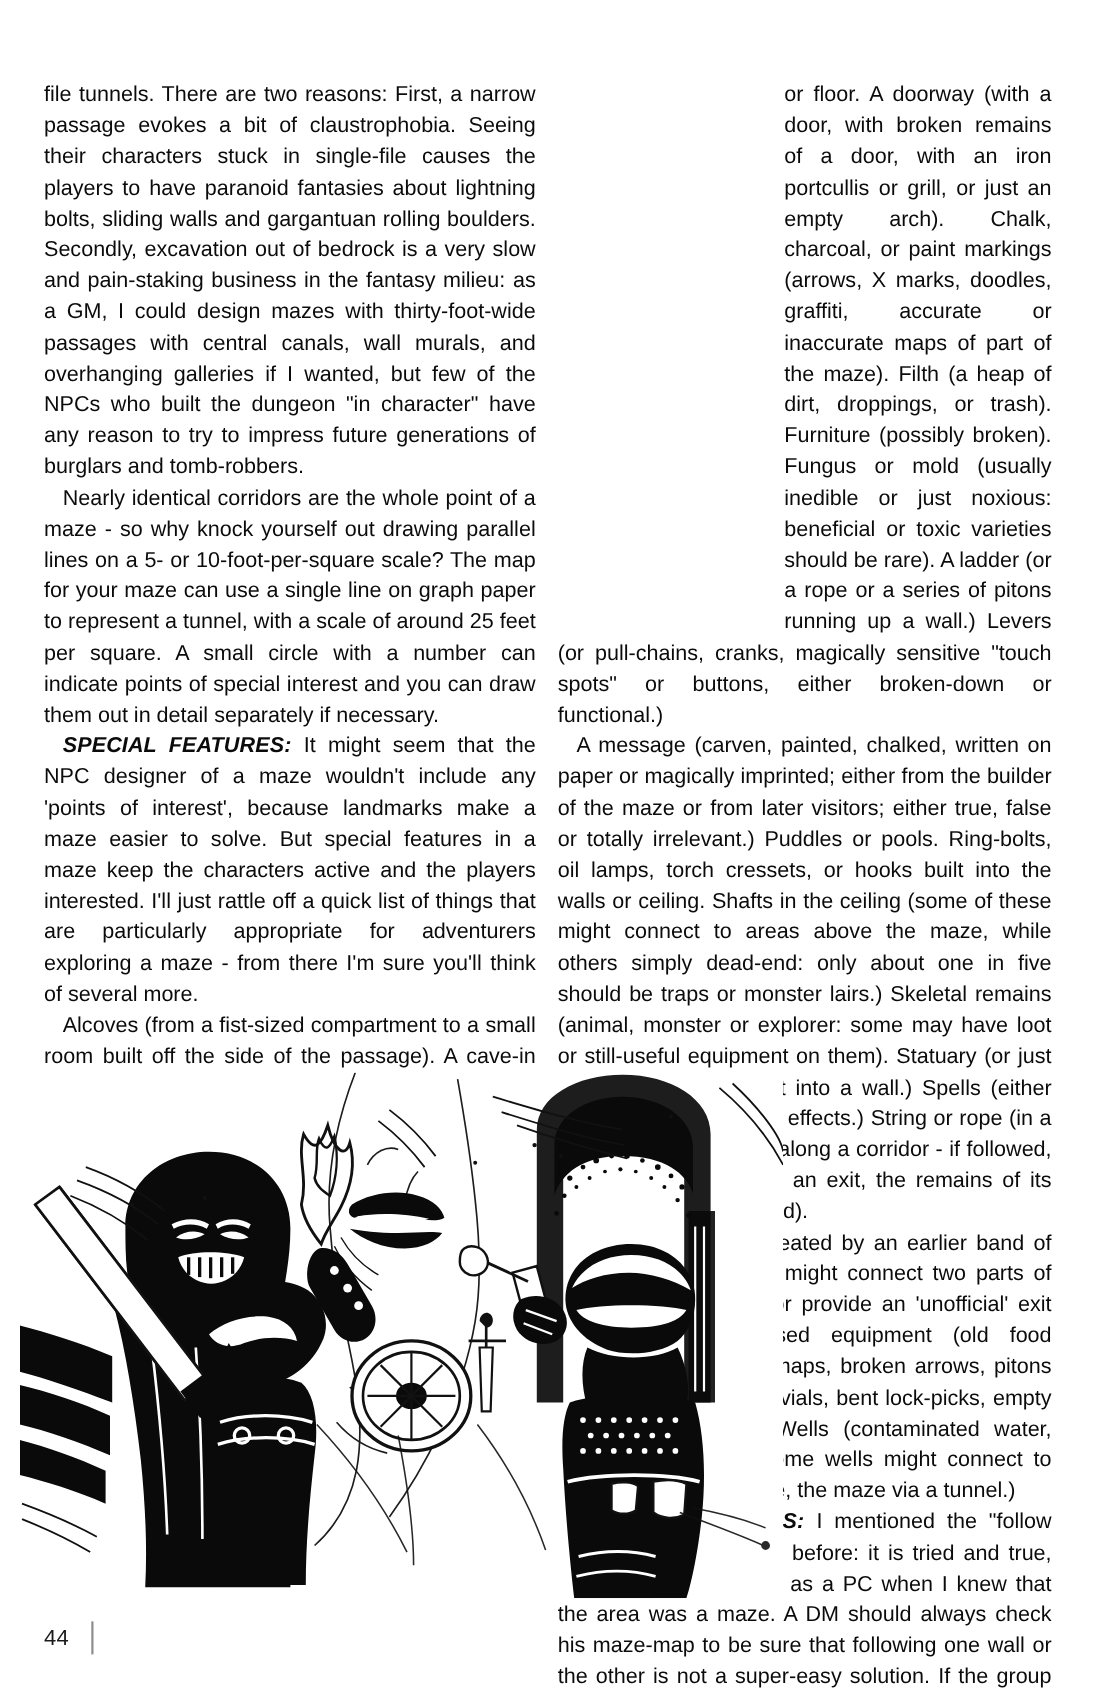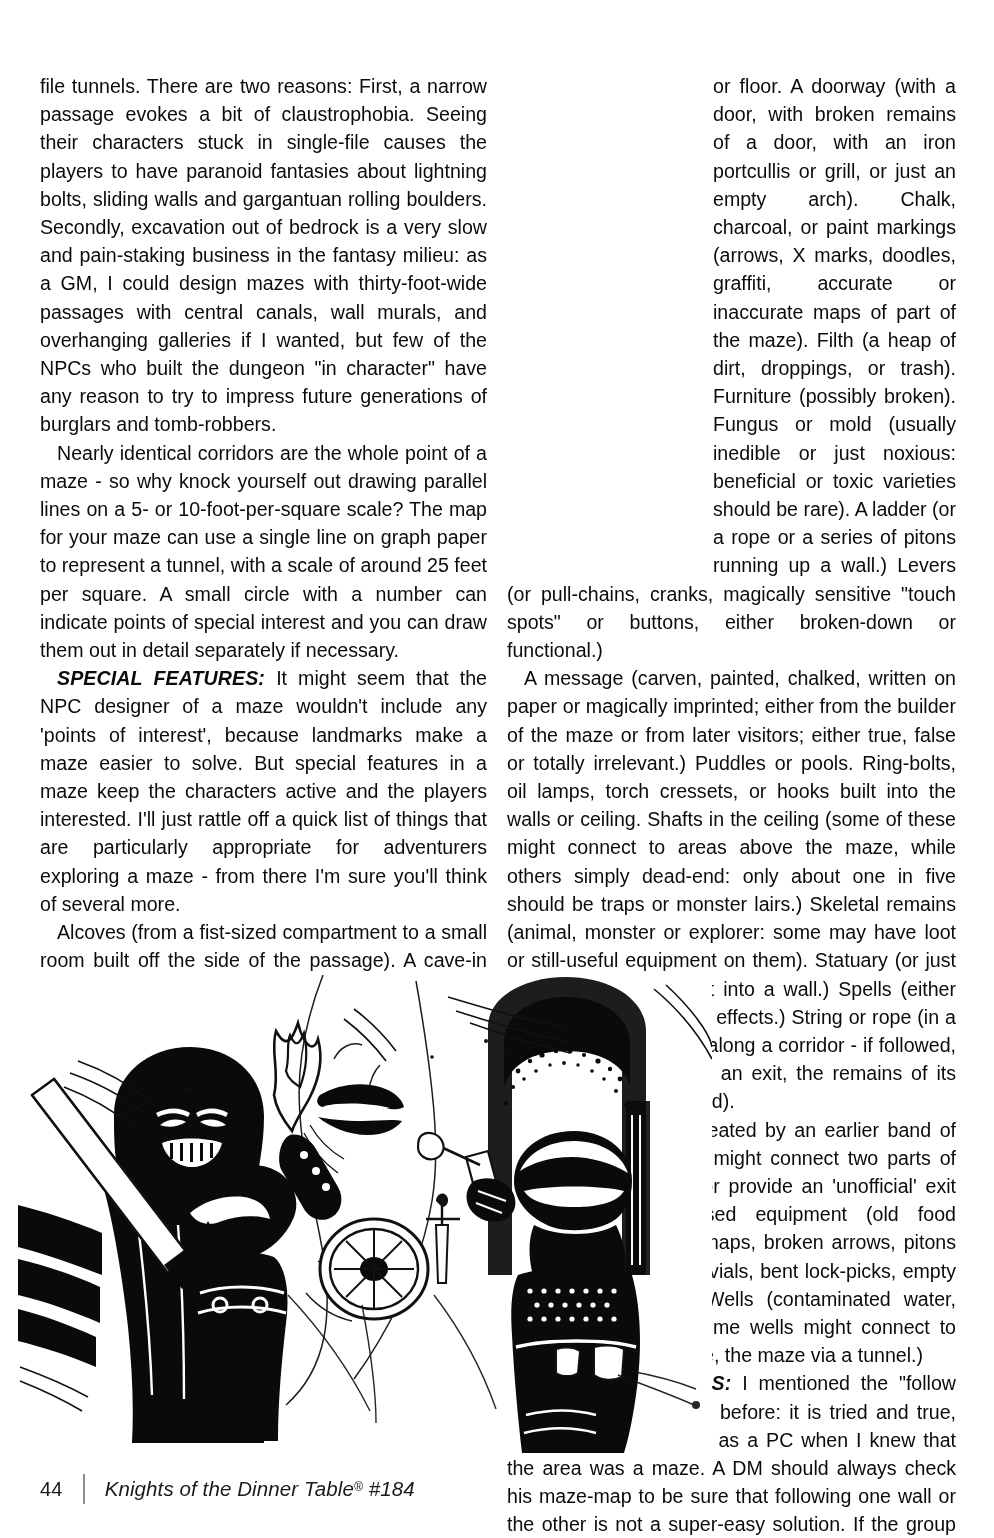--- a/index.html
+++ b/index.html
@@ -364,17 +364,15 @@
           <circle cx="102" cy="120" r="1.6"></circle>
             <circle cx="592" cy="40" r="1.8"></circle>
         </g>
       </g>
     </svg>
   </div>
 
   <div class="footer">
     <span class="folio">44</span>
     <span class="folio-rule"></span>
-    <span class="folio-title"><span>Knights of the Dinner Table</span><span class="reg">®</span>
-      <span>#184</span></span>
   </div>
 
 </div>
 
 </body></html>

